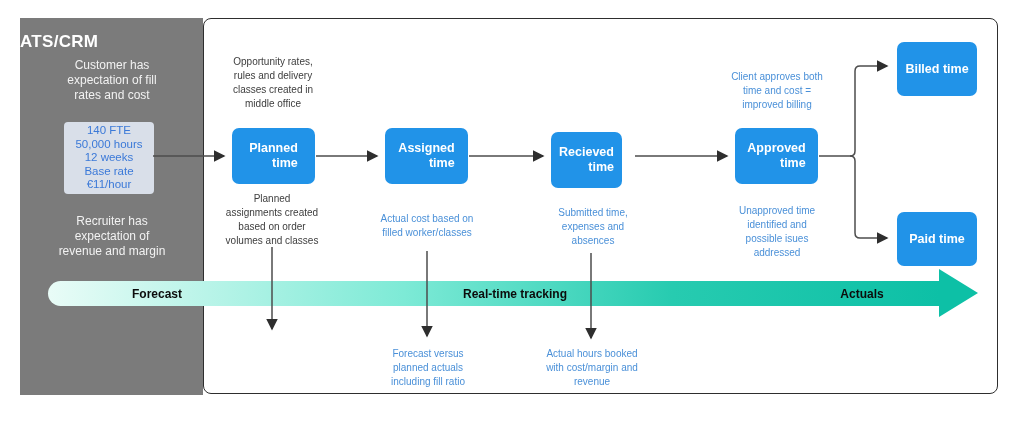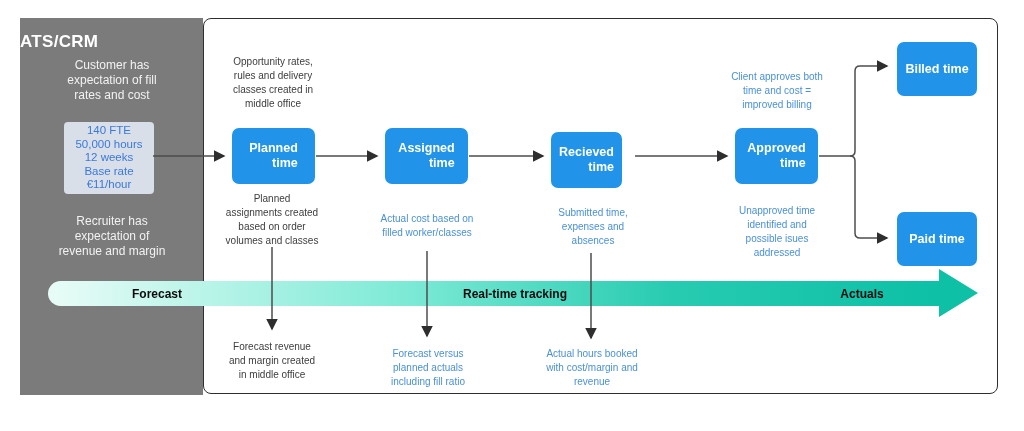--- a/index.html
+++ b/index.html
@@ -151,23 +151,20 @@
   <div class="ann blue pre ann-submitted">Submitted time,
 expenses and
 absences</div>
   <div class="ann blue pre ann-client">Client approves both
 time and cost =
 improved billing</div>
   <div class="ann blue pre ann-unapproved">Unapproved time
 identified and
 possible isues
 addressed</div>
-  <div class="ann dark pre ann-forecast-revenue">Forecast revenue
-and margin created
-in middle office</div>
   <div class="ann blue pre ann-forecast-versus">Forecast versus
 planned actuals
 including fill ratio</div>
   <div class="ann blue pre ann-actual-hours">Actual hours booked
 with cost/margin and
 revenue</div>
 
 </div>
 
 </body></html>

